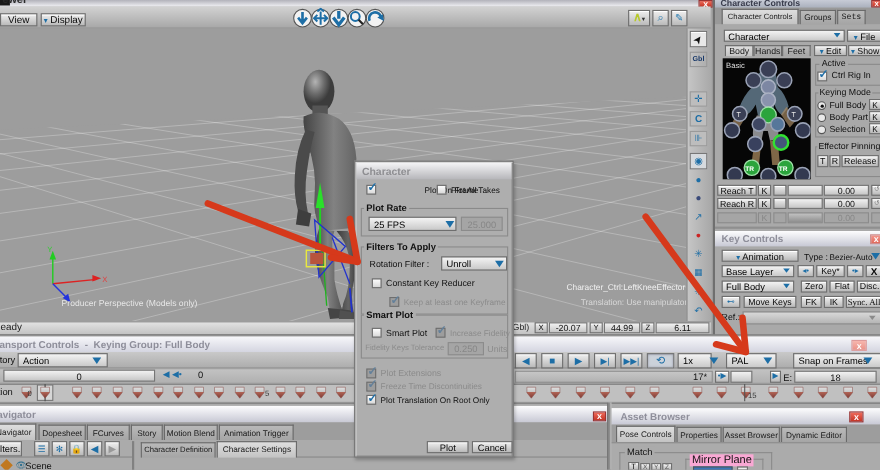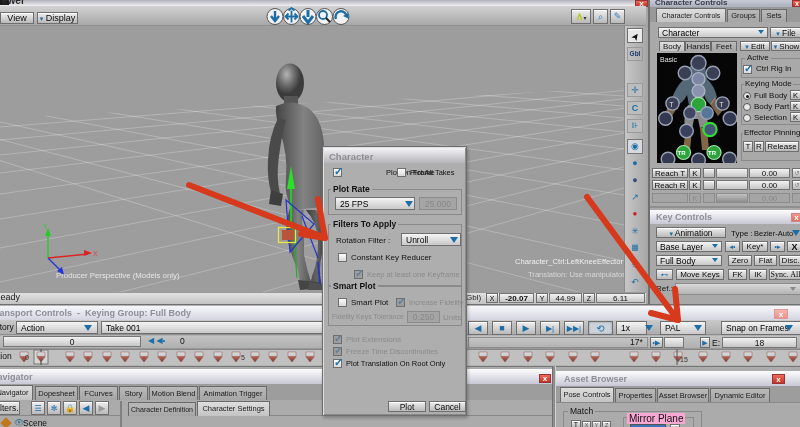--- a/index.html
+++ b/index.html
@@ -157,38 +157,38 @@
     <div class="abs" style="left:2px;top:199px;width:16px;height:14px;color:#1d6ea6;font-size:9px;text-align:center;line-height:12px;">✳</div>
     <div class="abs" style="left:2px;top:216px;width:16px;height:14px;color:#1d6ea6;font-size:8px;text-align:center;line-height:12px;">▦</div>
     <div class="abs" style="left:2px;top:233px;width:16px;height:14px;color:#1d6ea6;font-size:9px;text-align:center;line-height:12px;">✳</div>
     <div class="abs" style="left:2px;top:250px;width:16px;height:14px;color:#1d6ea6;font-size:9px;text-align:center;line-height:12px;">↶</div>
   </div>
 
   <div class="abs" style="left:0;top:292px;width:646px;height:13px;background:linear-gradient(#e2e2e2,#c2c2c2);border-top:1px solid #9a9a9a;border-bottom:1px solid #7d7d7d;"></div>
   <div class="abs" style="left:-6px;top:292px;font-size:9px;color:#1a1a1a;">Ready</div>
   <div class="abs" style="left:466px;top:293px;font-size:8px;color:#222;">Gbl)</div>
   <div class="btn" style="left:486px;top:293px;width:12px;height:10px;font-size:7px;line-height:9px;">X</div>
-  <div class="fld" style="left:499px;top:293px;width:35px;height:10px;font-size:8px;text-align:center;line-height:9px;font-weight:bold;">-20.07</div>
+  <div class="fld" style="left:499px;top:293px;width:35px;height:10px;font-size:8px;text-align:center;line-height:9px;">-20.07</div>
   <div class="btn" style="left:536px;top:293px;width:12px;height:10px;font-size:7px;line-height:9px;">Y</div>
   <div class="fld" style="left:549px;top:293px;width:33px;height:10px;font-size:8px;text-align:center;line-height:9px;">44.99</div>
   <div class="btn" style="left:583px;top:293px;width:12px;height:10px;font-size:7px;line-height:9px;">Z</div>
   <div class="fld" style="left:596px;top:293px;width:49px;height:10px;font-size:8px;text-align:center;line-height:9px;">6.11</div>
 </div>
 
 <div class="abs" id="rightpanels" style="left:648px;top:0;width:154px;height:307px;background:#a9a9a9;border-left:2px solid #6f6f6f;">
 
  <div class="abs" style="left:0;top:0;width:152px;height:210px;background:#a9a9a9;">
   <div class="abs" style="left:0;top:0;width:152px;height:7px;background:linear-gradient(#c7cbd6,#aab0bd);"></div>
   <div class="abs" style="left:5px;top:-2px;font-size:8px;font-weight:bold;color:#3a3d4d;">Character Controls</div>
   <div class="xbtn" style="left:142px;top:0;width:10px;height:7px;line-height:6px;font-size:7px;">x</div>
 
   <div class="abs" style="left:0;top:7px;width:152px;height:15px;background:#999;"></div>
   <div class="tab tabact" style="left:6px;top:8px;width:70px;height:14px;font-size:7px;line-height:13px;">Character Controls</div>
   <div class="tab" style="left:77px;top:9px;width:33px;height:13px;font-size:7.5px;line-height:12px;">Groups</div>
-  <div class="tab" style="left:111px;top:9px;width:26px;height:13px;font-size:7.5px;line-height:12px;">Sets</div>
+  <div class="tab" style="left:111px;top:9px;width:26px;height:13px;font-size:7.5px;line-height:12px;font-family:Liberation Mono, monospace;">Sets</div>
 
   <div class="dd" style="left:8px;top:27px;width:110px;height:11px;font-size:8.5px;line-height:10px;padding-left:3px;">Character</div>
   <div class="tris" style="left:108px;top:30px;"></div>
   <div class="btn" style="left:120px;top:27px;width:32px;height:11px;font-size:8.5px;line-height:10px;"><span style="color:#1d6ea6;font-size:7px;">▾</span> File</div>
 
   <div class="tab tabact" style="left:9px;top:41px;width:26px;height:10px;font-size:8px;line-height:9px;">Body</div>
   <div class="tab" style="left:35px;top:41px;width:26px;height:10px;font-size:8px;line-height:9px;">Hands</div>
   <div class="tab" style="left:61px;top:41px;width:26px;height:10px;font-size:8px;line-height:9px;">Feet</div>
   <div class="btn" style="left:90px;top:41px;width:30px;height:10px;font-size:8px;line-height:9px;"><span style="color:#1d6ea6;font-size:7px;">▾</span> Edit</div>
   <div class="btn" style="left:121px;top:41px;width:31px;height:10px;font-size:8px;line-height:9px;"><span style="color:#1d6ea6;font-size:7px;">▾</span> Show</div>
@@ -309,21 +309,20 @@
 
   <div class="titlebar" style="left:0;top:1px;width:800px;height:14px;background:linear-gradient(#f7f7fa,#d4d5e0);">
         <span style="position:absolute;left:-9px;top:2px;">Transport Controls&nbsp;&nbsp;-&nbsp;&nbsp;Keying Group: Full Body</span>
       </div>
   <div class="xbtn" style="left:774px;top:4px;width:14px;height:10px;background:linear-gradient(#f6b6ae,#eb9288);border-color:#d99;color:#fff;">x</div>
 
   <div class="abs" style="left:0;top:15px;width:800px;height:15px;background:linear-gradient(#c9c9c9,#adadad);border-bottom:1px solid #8e8e8e;"></div>
   <div class="abs" style="left:-6px;top:17px;font-size:8.5px;">Story</div>
   <div class="dd" style="left:16px;top:16px;width:82px;height:13px;font-size:8.5px;line-height:12px;padding-left:4px;">Action</div>
   <div class="tri" style="left:84px;top:20px;"></div>
-  <div class="dd" style="left:101px;top:16px;width:360px;height:13px;font-size:8.5px;line-height:12px;padding-left:4px;">Take 001</div>
 
   <div class="btn" style="left:468px;top:16px;width:20px;height:14px;color:#1d6ea6;font-size:9px;line-height:13px;">◀</div>
   <div class="btn" style="left:492px;top:16px;width:20px;height:14px;color:#1d6ea6;font-size:9px;line-height:13px;">■</div>
   <div class="btn" style="left:516px;top:16px;width:20px;height:14px;color:#1d6ea6;font-size:9px;line-height:13px;">▶</div>
   <div class="btn" style="left:540px;top:16px;width:20px;height:14px;color:#1d6ea6;font-size:8px;line-height:13px;">▶|</div>
   <div class="btn" style="left:564px;top:16px;width:20px;height:14px;color:#1d6ea6;font-size:8px;line-height:13px;">▶▶|</div>
   <div class="btn" style="left:588px;top:16px;width:25px;height:14px;background:#ccd2da;color:#1d6ea6;font-size:10px;line-height:13px;box-shadow:inset 0 0 2px #889;">⟲</div>
   <div class="dd" style="left:616px;top:16px;width:31px;height:14px;font-size:8.5px;line-height:13px;padding-left:4px;">1x</div>
   <div class="tri" style="left:645px;top:20px;"></div>
   <div class="dd" style="left:660px;top:16px;width:46px;height:14px;font-size:8.5px;line-height:13px;padding-left:4px;">PAL</div>

